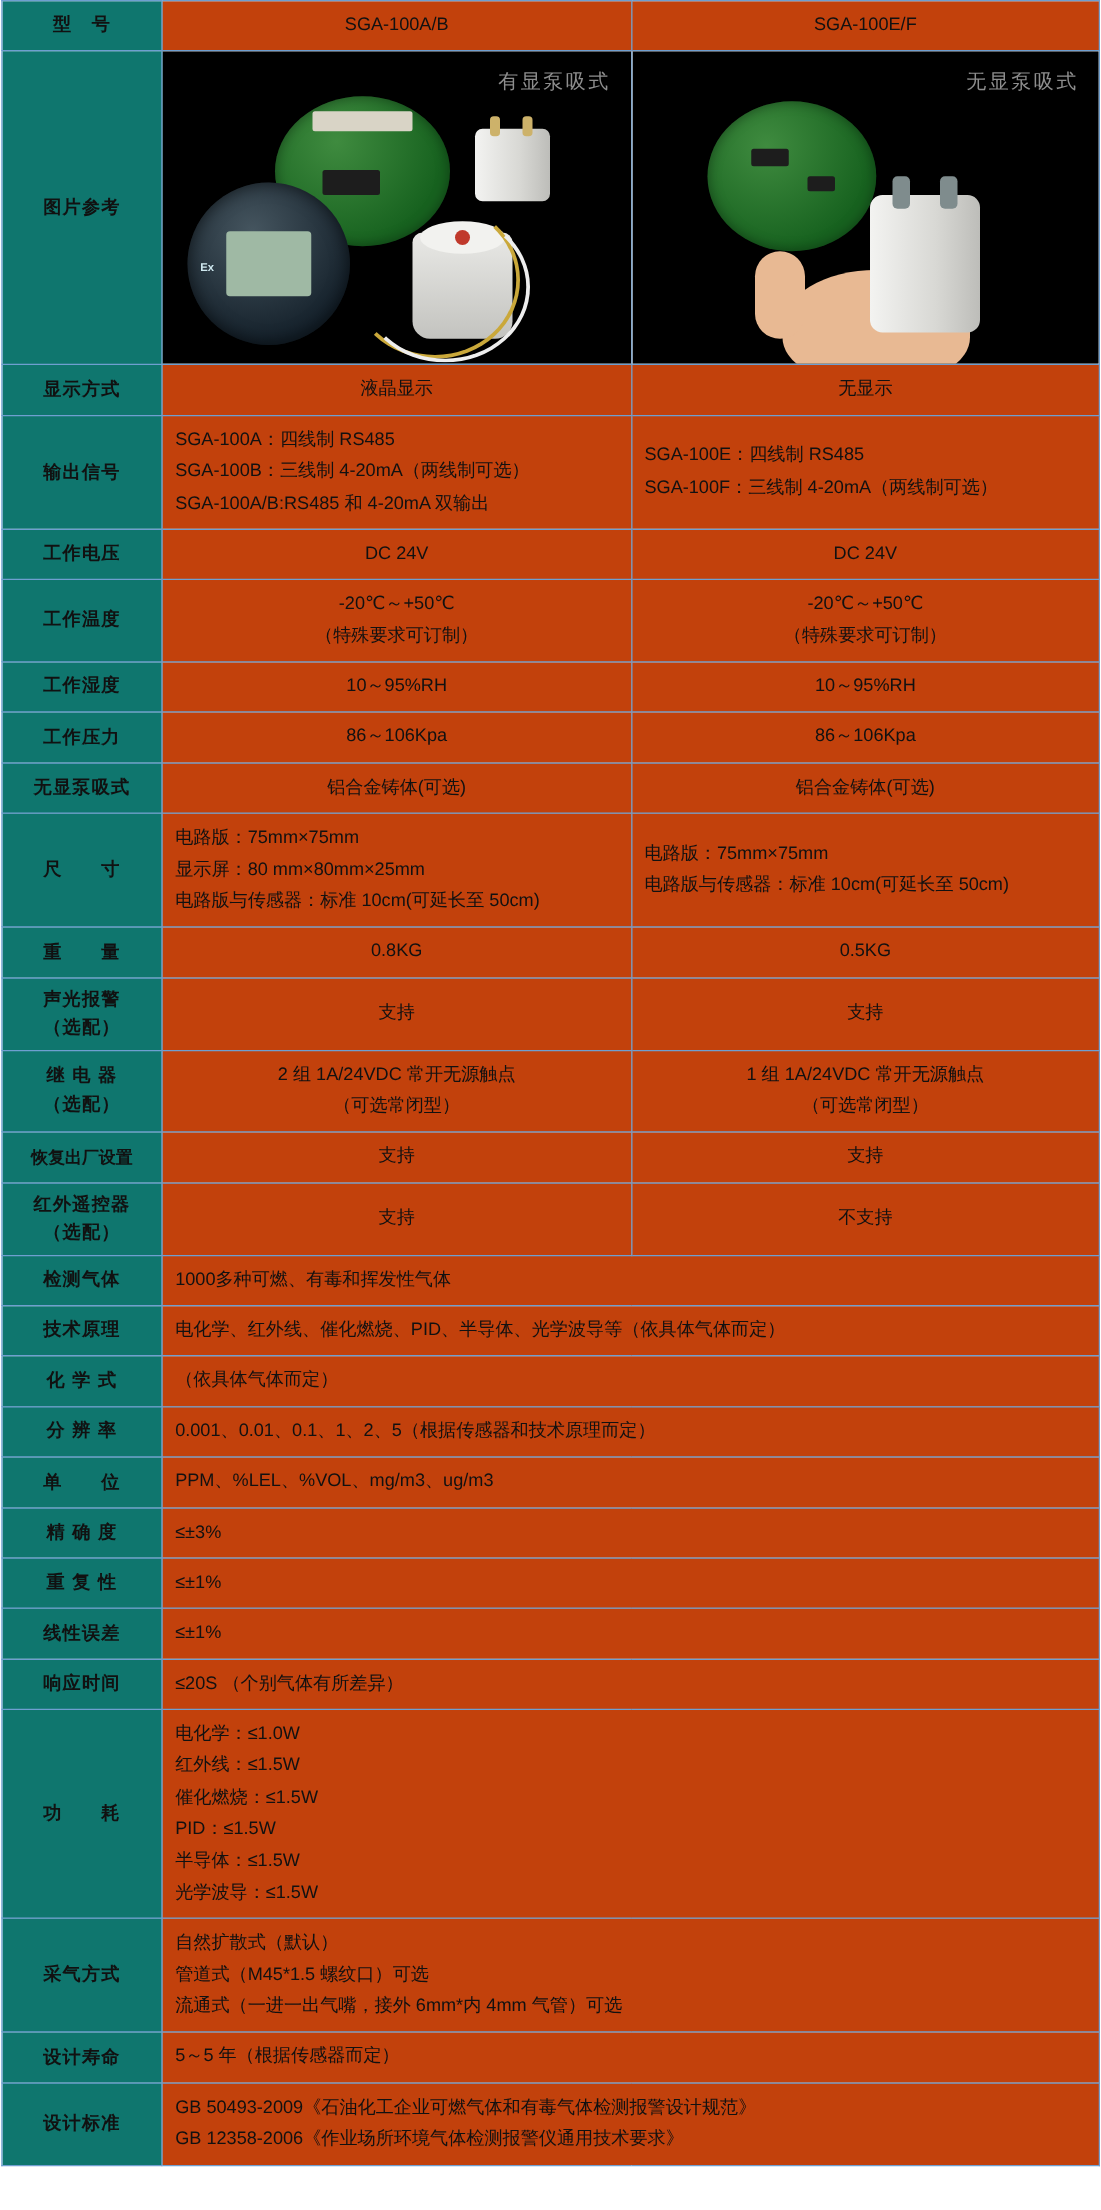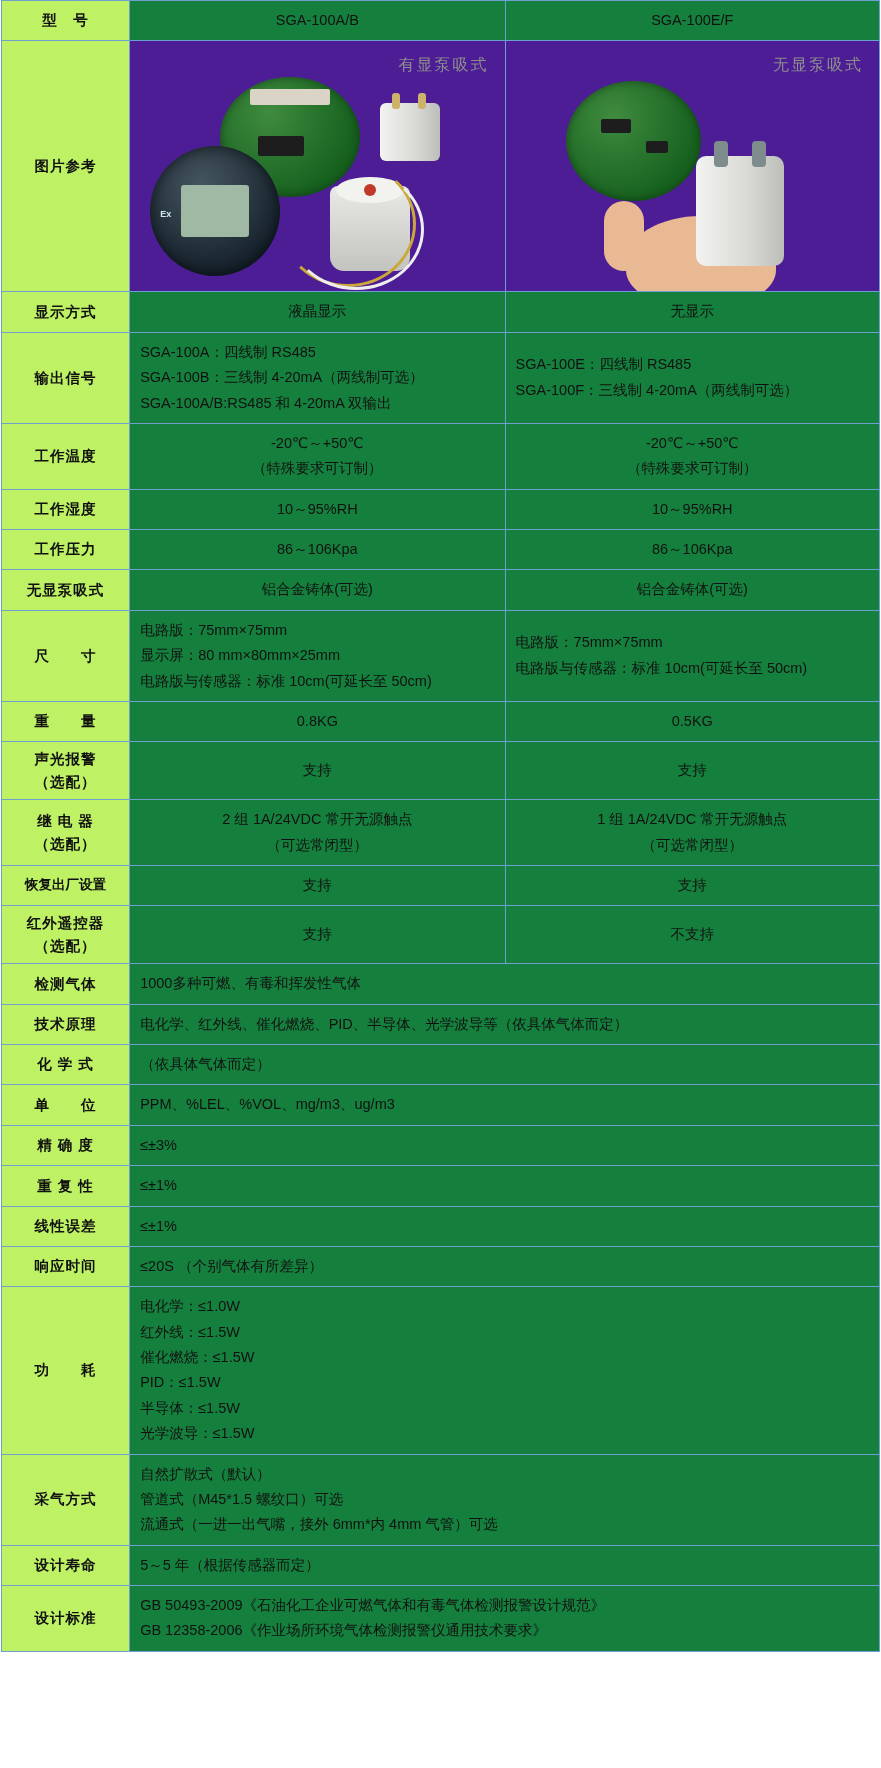--- a/index.html
+++ b/index.html
@@ -1,25 +1,25 @@
 <!DOCTYPE html>
 <html><head>
 <meta charset="utf-8">
 <style>
   html,body{margin:0;padding:0;background:#ffffff;}
   body{font-family:"Liberation Sans","DejaVu Sans",sans-serif;}
   #page{width:881px;min-height:1768px;position:relative;background:#fff;}
   table.spec{border-collapse:collapse;width:879px;margin:0 auto;table-layout:fixed;}
   table.spec td{border:1px solid #6f9fd0;vertical-align:middle;font-size:14.5px;color:#111;}
-  td.label{background:#bef264;text-align:center;font-weight:bold;width:128px;padding:6px 2px;letter-spacing:1px;line-height:1.55;}
-  td.val{background:#15803d;padding:7px 10px;line-height:1.75;}
+  td.label{background:#0f766e;text-align:center;font-weight:bold;width:128px;padding:6px 2px;letter-spacing:1px;line-height:1.55;}
+  td.val{background:#c2410c;padding:7px 10px;line-height:1.75;}
   td.val.center{text-align:center;}
   .sub{display:block;}
   .imgcell{background:#cfe3f4;padding:0;height:250px;position:relative;overflow:hidden;}
-  .photo{position:relative;width:100%;height:250px;background:#4c1d95;overflow:hidden;}
+  .photo{position:relative;width:100%;height:250px;background:#000000;overflow:hidden;}
   .photo .cap{position:absolute;top:14px;right:16px;font-size:16px;color:#8d8d8d;letter-spacing:2px;z-index:9;}
   
   .pcb{position:absolute;border-radius:50%;background:radial-gradient(circle at 35% 30%,#3f8b3f,#17621f 70%);box-shadow:inset 0 0 10px rgba(0,0,0,.4);}
   .pcbdot{position:absolute;border-radius:2px;background:#1d1d1d;}
   .meter{position:absolute;border-radius:50%;background:radial-gradient(circle at 40% 30%,#45555f,#14202a 75%);box-shadow:inset 0 0 14px rgba(0,0,0,.6);}
   .meter .lcd{position:absolute;left:24%;top:30%;width:52%;height:40%;background:#9fb9a4;border-radius:3px;}
   .sensor{position:absolute;background:linear-gradient(180deg,#e9e9e6,#c3c3bf);border-radius:6px;}
   .sensorTop{position:absolute;background:#f2f2ef;border-radius:50%;}
   .wire{position:absolute;border-radius:50%;border:3px solid #caa83a;}
   .wire2{position:absolute;border-radius:50%;border:3px solid #e8e8e8;}
@@ -99,20 +99,25 @@
           <span class="sub">SGA-100A：四线制 RS485</span>
           <span class="sub">SGA-100B：三线制 4-20mA（两线制可选）</span>
           <span class="sub">SGA-100A/B:RS485 和 4-20mA 双输出</span>
         </td>
         <td class="val">
           <span class="sub">SGA-100E：四线制 RS485</span>
           <span class="sub">SGA-100F：三线制 4-20mA（两线制可选）</span>
         </td>
       </tr>
 
+      <tr>
+        <td class="label">工作电压</td>
+        <td class="val center">DC  24V</td>
+        <td class="val center">DC  24V</td>
+      </tr>
 
       <tr>
         <td class="label">工作温度</td>
         <td class="val center">
           <span class="sub">-20℃～+50℃</span>
           <span class="sub">（特殊要求可订制）</span>
         </td>
         <td class="val center">
           <span class="sub">-20℃～+50℃</span>
           <span class="sub">（特殊要求可订制）</span>
@@ -190,20 +195,24 @@
         <td class="label">检测气体</td>
         <td class="val" colspan="2">1000多种可燃、有毒和挥发性气体</td>
       </tr>
       <tr>
         <td class="label">技术原理</td>
         <td class="val" colspan="2">电化学、红外线、催化燃烧、PID、半导体、光学波导等（依具体气体而定）</td>
       </tr>
       <tr>
         <td class="label">化 学 式</td>
         <td class="val" colspan="2">（依具体气体而定）</td>
+      </tr>
+      <tr>
+        <td class="label">分 辨 率</td>
+        <td class="val" colspan="2">0.001、0.01、0.1、1、2、5（根据传感器和技术原理而定）</td>
       </tr>
       <tr>
         <td class="label">单　　位</td>
         <td class="val" colspan="2">PPM、%LEL、%VOL、mg/m3、ug/m3</td>
       </tr>
       <tr>
         <td class="label">精 确 度</td>
         <td class="val" colspan="2">≤±3%</td>
       </tr>
       <tr>

